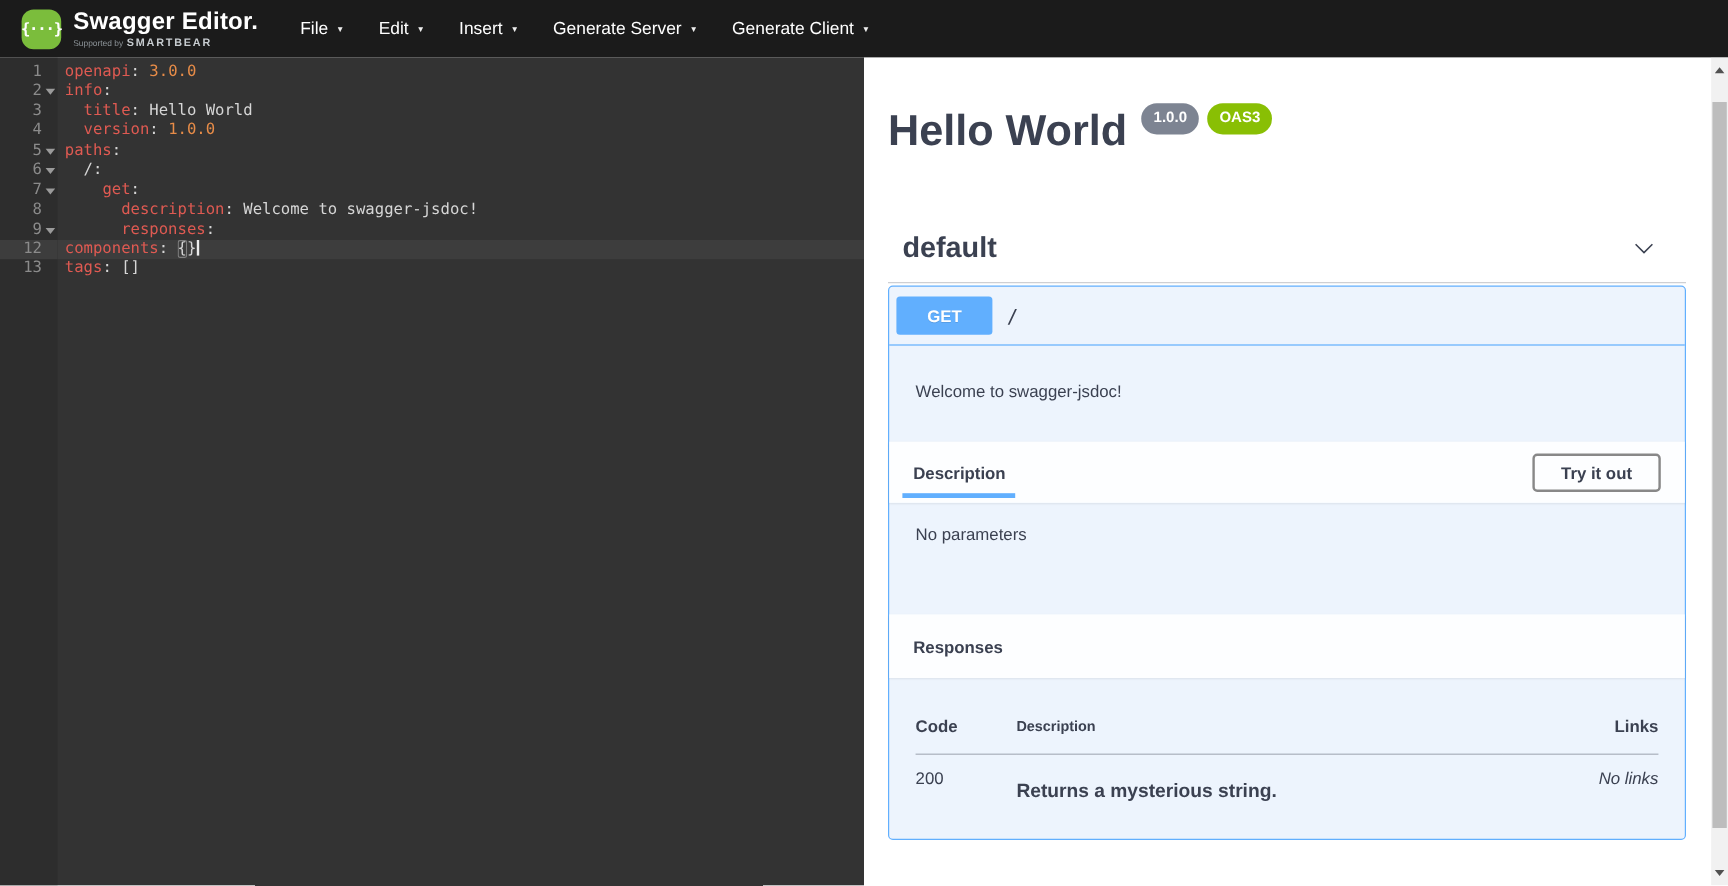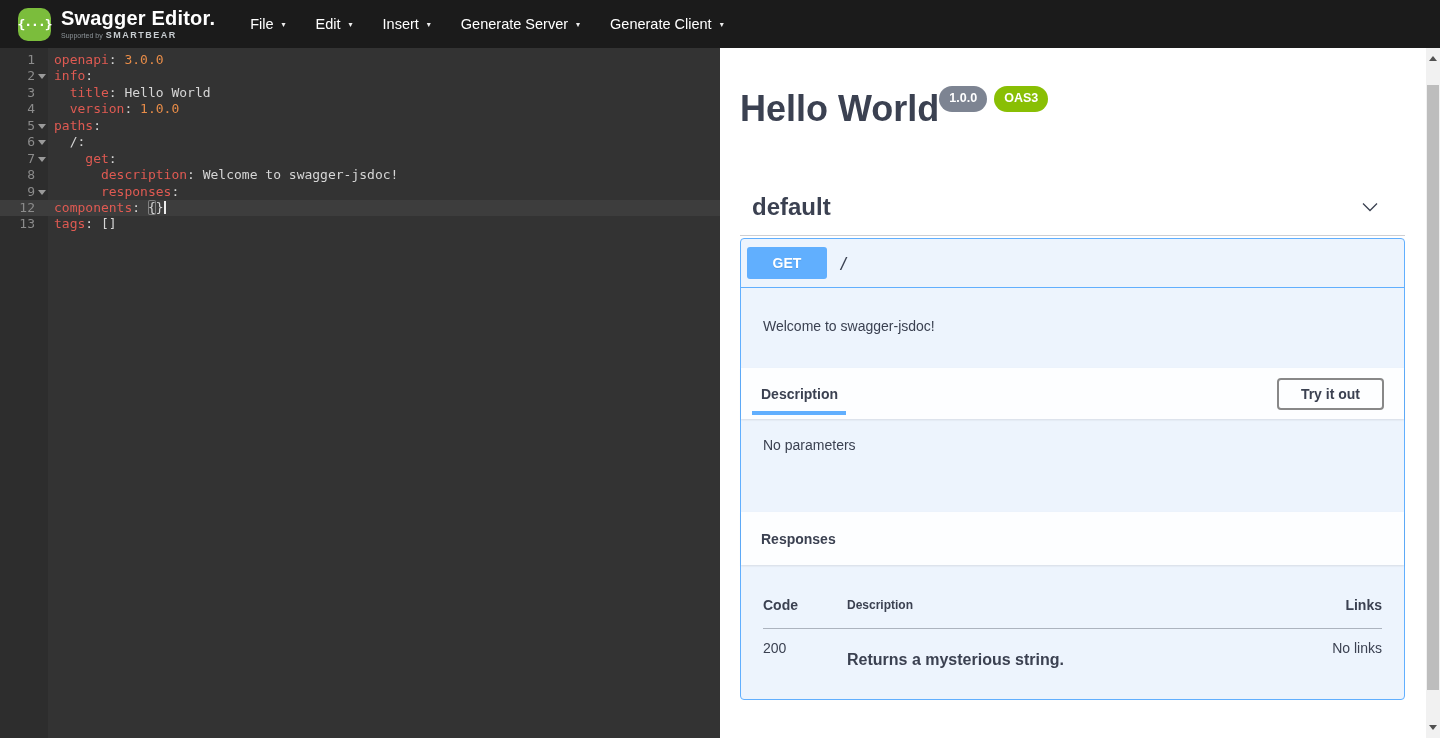--- a/index.html
+++ b/index.html
@@ -39,21 +39,21 @@
   .tk-key { color: #df5a52; }
   .tk-num { color: #e78c48; }
   .tk-green { color: #a5c26b; }
   .tk-brm { box-shadow: inset 0 0 0 1px #808080; border-radius: 2px; }
   .cursor { display: inline-block; width: 2px; height: 13px; background: #ececec; vertical-align: -2px; }
 
   
   .preview { width: 720px; flex: none; background: #fff; position: relative; overflow: hidden; color: #3b4151; }
   .content { margin-right: 14px; padding: 42px 21px 0 20px; }
 
-  .title-row { display: flex; align-items: flex-start; gap: 0; }
+  .title-row { display: flex; align-items: flex-start; gap: 12px; }
   .title-row h1 { font-size: 36px; line-height: 38px; font-weight: bold; color: #3b4151; }
   .badges { display: flex; gap: 7px; margin-top: -4px; }
   .badge { font-size: 12.5px; font-weight: bold; color: #fff; padding: 4px 10px 5px; border-radius: 57px; line-height: 1.35; }
   .badge-ver { background: #7d8492; }
   .badge-oas { background: #89bf04; }
 
   .tag-row { margin-top: 66px; padding: 0 25px 15px 12px; display: flex; justify-content: space-between;
              align-items: center; border-bottom: 1px solid rgba(59,65,81,.25); cursor: pointer; }
   .tag-row h3 { font-size: 24px; font-weight: bold; color: #3b4151; line-height: 26px; }
 
@@ -79,21 +79,21 @@
 
   .responses-body { padding: 20px 22px 32px; }
   .resp-table { width: 100%; border-collapse: collapse; }
   .resp-table thead td { font-weight: bold; color: #3b4151; border-bottom: 1px solid rgba(59,65,81,.2);
                          padding: 12px 0 15px; font-size: 14px; }
   .resp-table thead td.col-desc { font-size: 12px; }
   .resp-table tbody td { padding: 11px 0 0; vertical-align: top; font-size: 14px; color: #3b4151; }
   .col-code { width: 84px; }
   .col-links { text-align: right; width: 130px; }
   .cell-desc-inner { font-size: 16px; margin-top: 12px; line-height: 15px; font-weight: bold; }
-  .cell-links { }
+  .cell-links { font-style: italic; }
 
   
   .scrollbar { position: absolute; top: 0; right: 0; width: 14px; height: 100%; background: #f1f1f1; }
   .sb-thumb { position: absolute; top: 37px; left: 1px; right: 1px; height: 605px; background: #bdbdbd; }
   .sb-arrow { position: absolute; left: 3px; width: 0; height: 0;
               border-left: 4px solid transparent; border-right: 4px solid transparent; }
   .sb-arrow.up { top: 8px; border-bottom: 5px solid #515151; }
   .sb-arrow.down { bottom: 8px; border-top: 5px solid #515151; }
 </style>
 </head>

